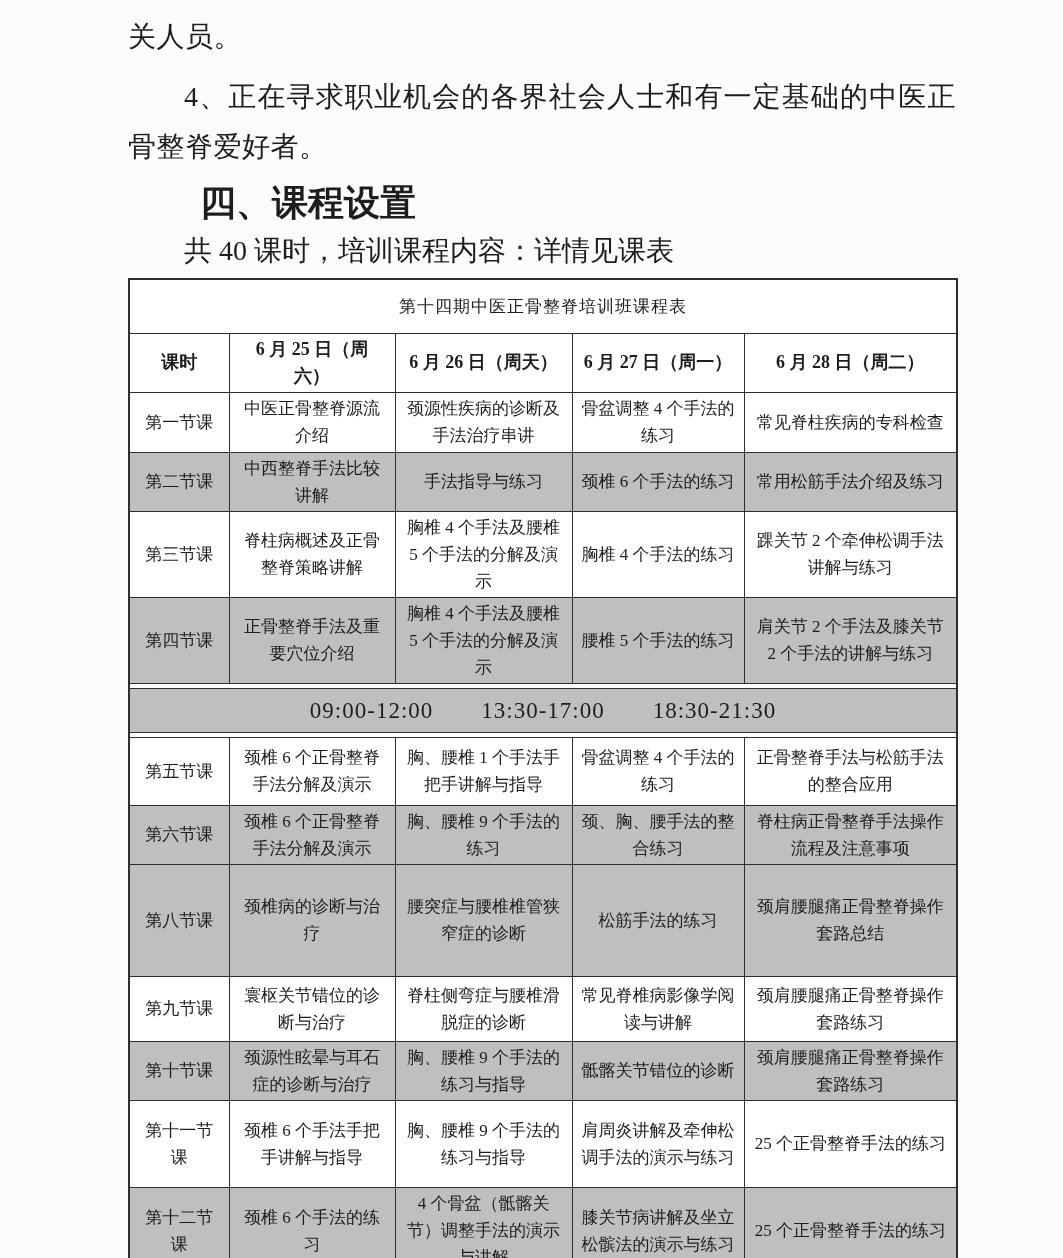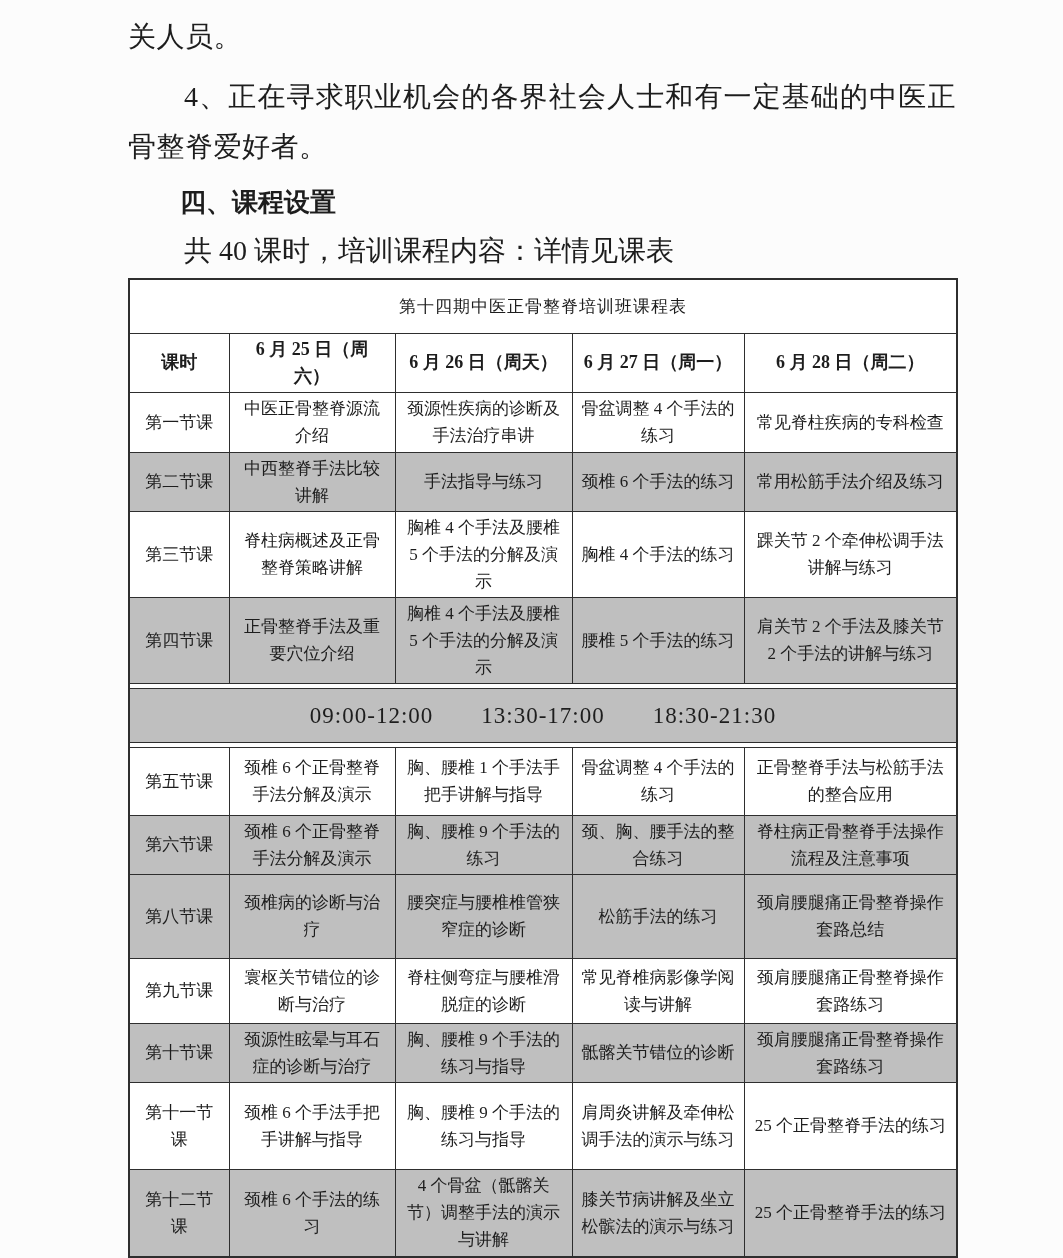--- a/index.html
+++ b/index.html
@@ -15,21 +15,21 @@
 
   .para {
     font-size: 28px;
     line-height: 50px;
     letter-spacing: 0.5px;
     text-align: justify;
   }
   .para-top { margin-top: 4px; }
   .para-body { margin-top: 10px; text-indent: 2em; }
   .section-heading {
-    font-size: 26px;
+    font-size: 36px;
     line-height: 46px;
     font-weight: bold;
     text-indent: 2em;
     margin-top: 8px;
   }
   .section-intro {
     font-size: 28px;
     line-height: 46px;
     text-indent: 2em;
     margin-top: 2px;
@@ -55,31 +55,31 @@
   }
   .title-row { height: 54px; padding-left: 39px; }
   .title-cell { font-size: 28px; font-weight: bold; letter-spacing: 1px; }
   .header-row { height: 53px; }
   .header-row th { font-weight: bold; font-size: 18px; }
   .lesson-cell { padding: 2px 4px; }
 
   tr.shaded { background: var(--shade-color, #bfbfbf); }
 
   tr.gap-row td { border: none; padding: 0; height: 5px; background: #ffffff; }
-  tr.time-row { height: 54px; }
+  tr.time-row { height: 44px; }
   td.time-cell { font-size: 23px; letter-spacing: 1px; }
 
   tr[data-name="table-row-1"]  { height: 60px; }
   tr[data-name="table-row-2"]  { height: 58px; }
   tr[data-name="table-row-3"]  { height: 58px; }
   tr[data-name="table-row-4"]  { height: 60px; }
   tr[data-name="table-row-5"]  { height: 68px; }
   tr[data-name="table-row-6"]  { height: 58px; }
   tr[data-name="table-row-7"]  { height: 58px; }
-  tr[data-name="table-row-8"]  { height: 84px; border-radius: 19px; }
+  tr[data-name="table-row-8"]  { height: 112px; border-radius: 19px; }
   tr[data-name="table-row-9"]  { height: 65px; }
   tr[data-name="table-row-10"] { height: 58px; }
   tr[data-name="table-row-11"] { height: 87px; }
   tr[data-name="table-row-12"] { height: 88px; }
 </style>
 </head>
 <body>
 
 <div class="page" data-name="document-page">
 

